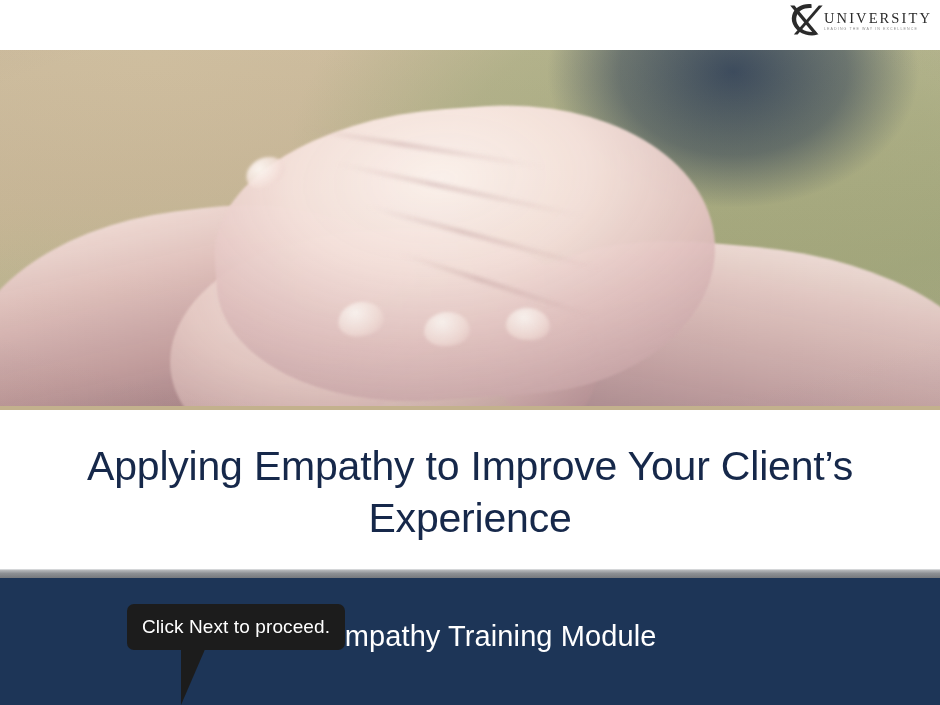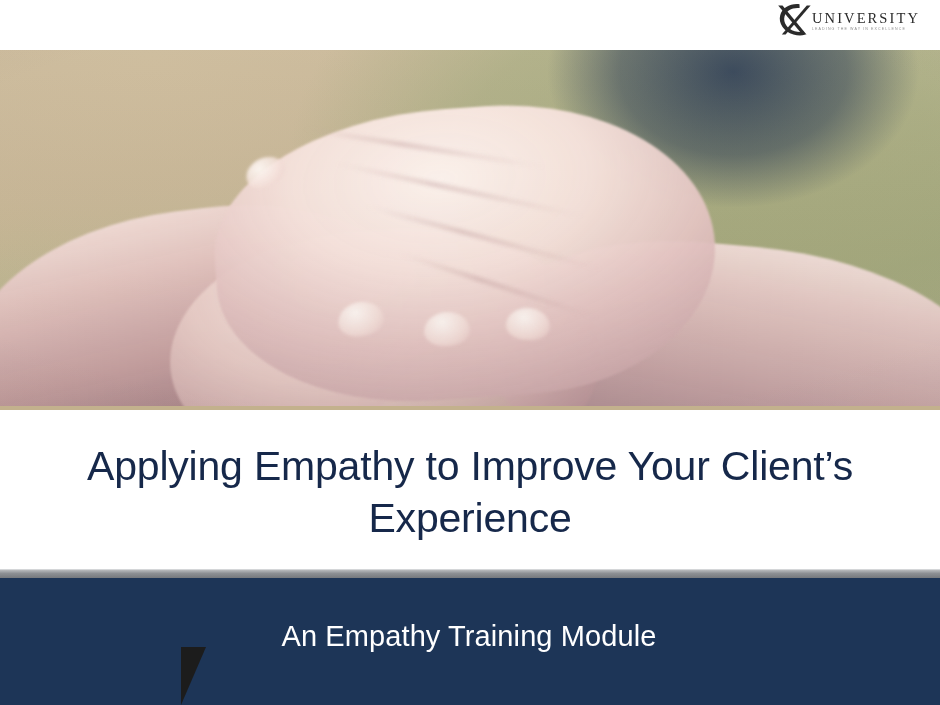--- a/index.html
+++ b/index.html
@@ -28,21 +28,21 @@
   .header {
     position: absolute;
     left: 0;
     top: 0;
     width: 940px;
     height: 50px;
     background: #ffffff;
   }
   .logo {
     position: absolute;
-    right: 20px;
+    right: 8px;
     top: 2px;
     height: 36px;
     display: flex;
     align-items: center;
     gap: 2px;
   }
   .logo-mark {
     width: 40px;
     height: 36px;
     position: relative;
@@ -312,15 +312,18 @@
 
   <div class="title-block">
     <h1 class="title">Applying Empathy to Improve Your Client’s Experience</h1>
   </div>
 
   <div class="divider"></div>
 
   <div class="banner">
     <div class="subtitle">An Empathy Training Module</div>
     <div class="tooltip-tail"></div>
+    <div class="tooltip">
+      <span class="tooltip-label">Click Next to proceed.</span>
+    </div>
   </div>
 
 </div>
 
 </body></html>

